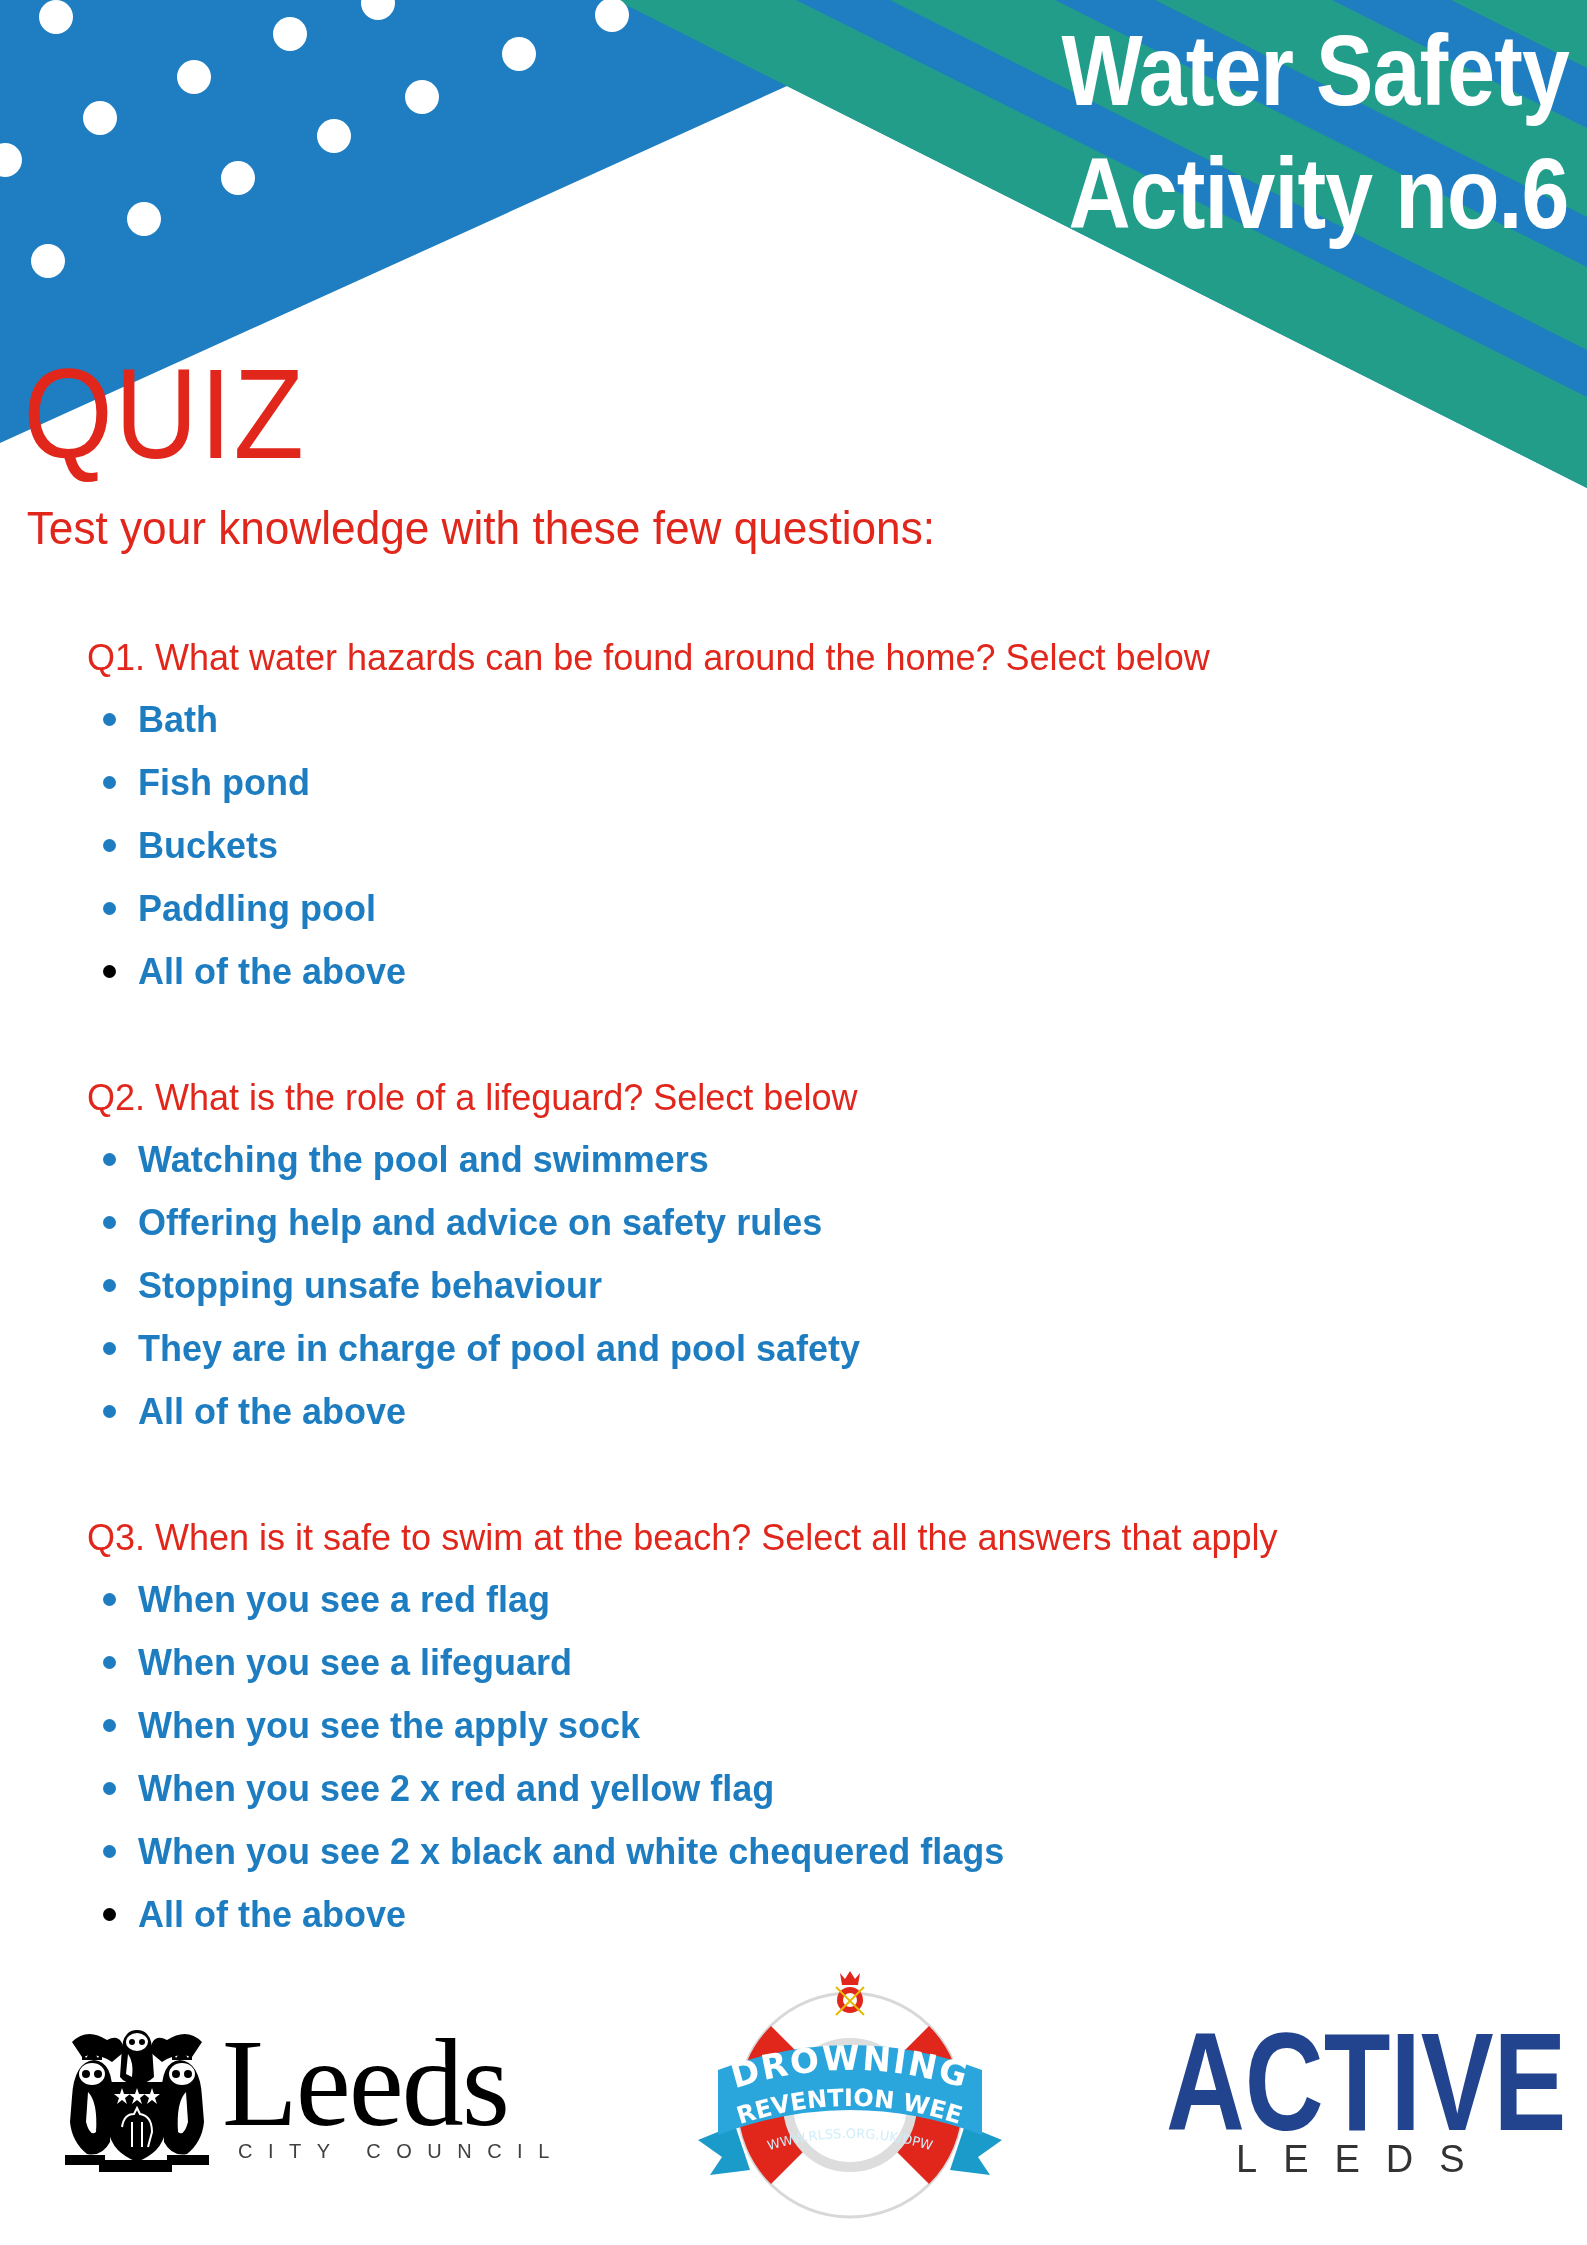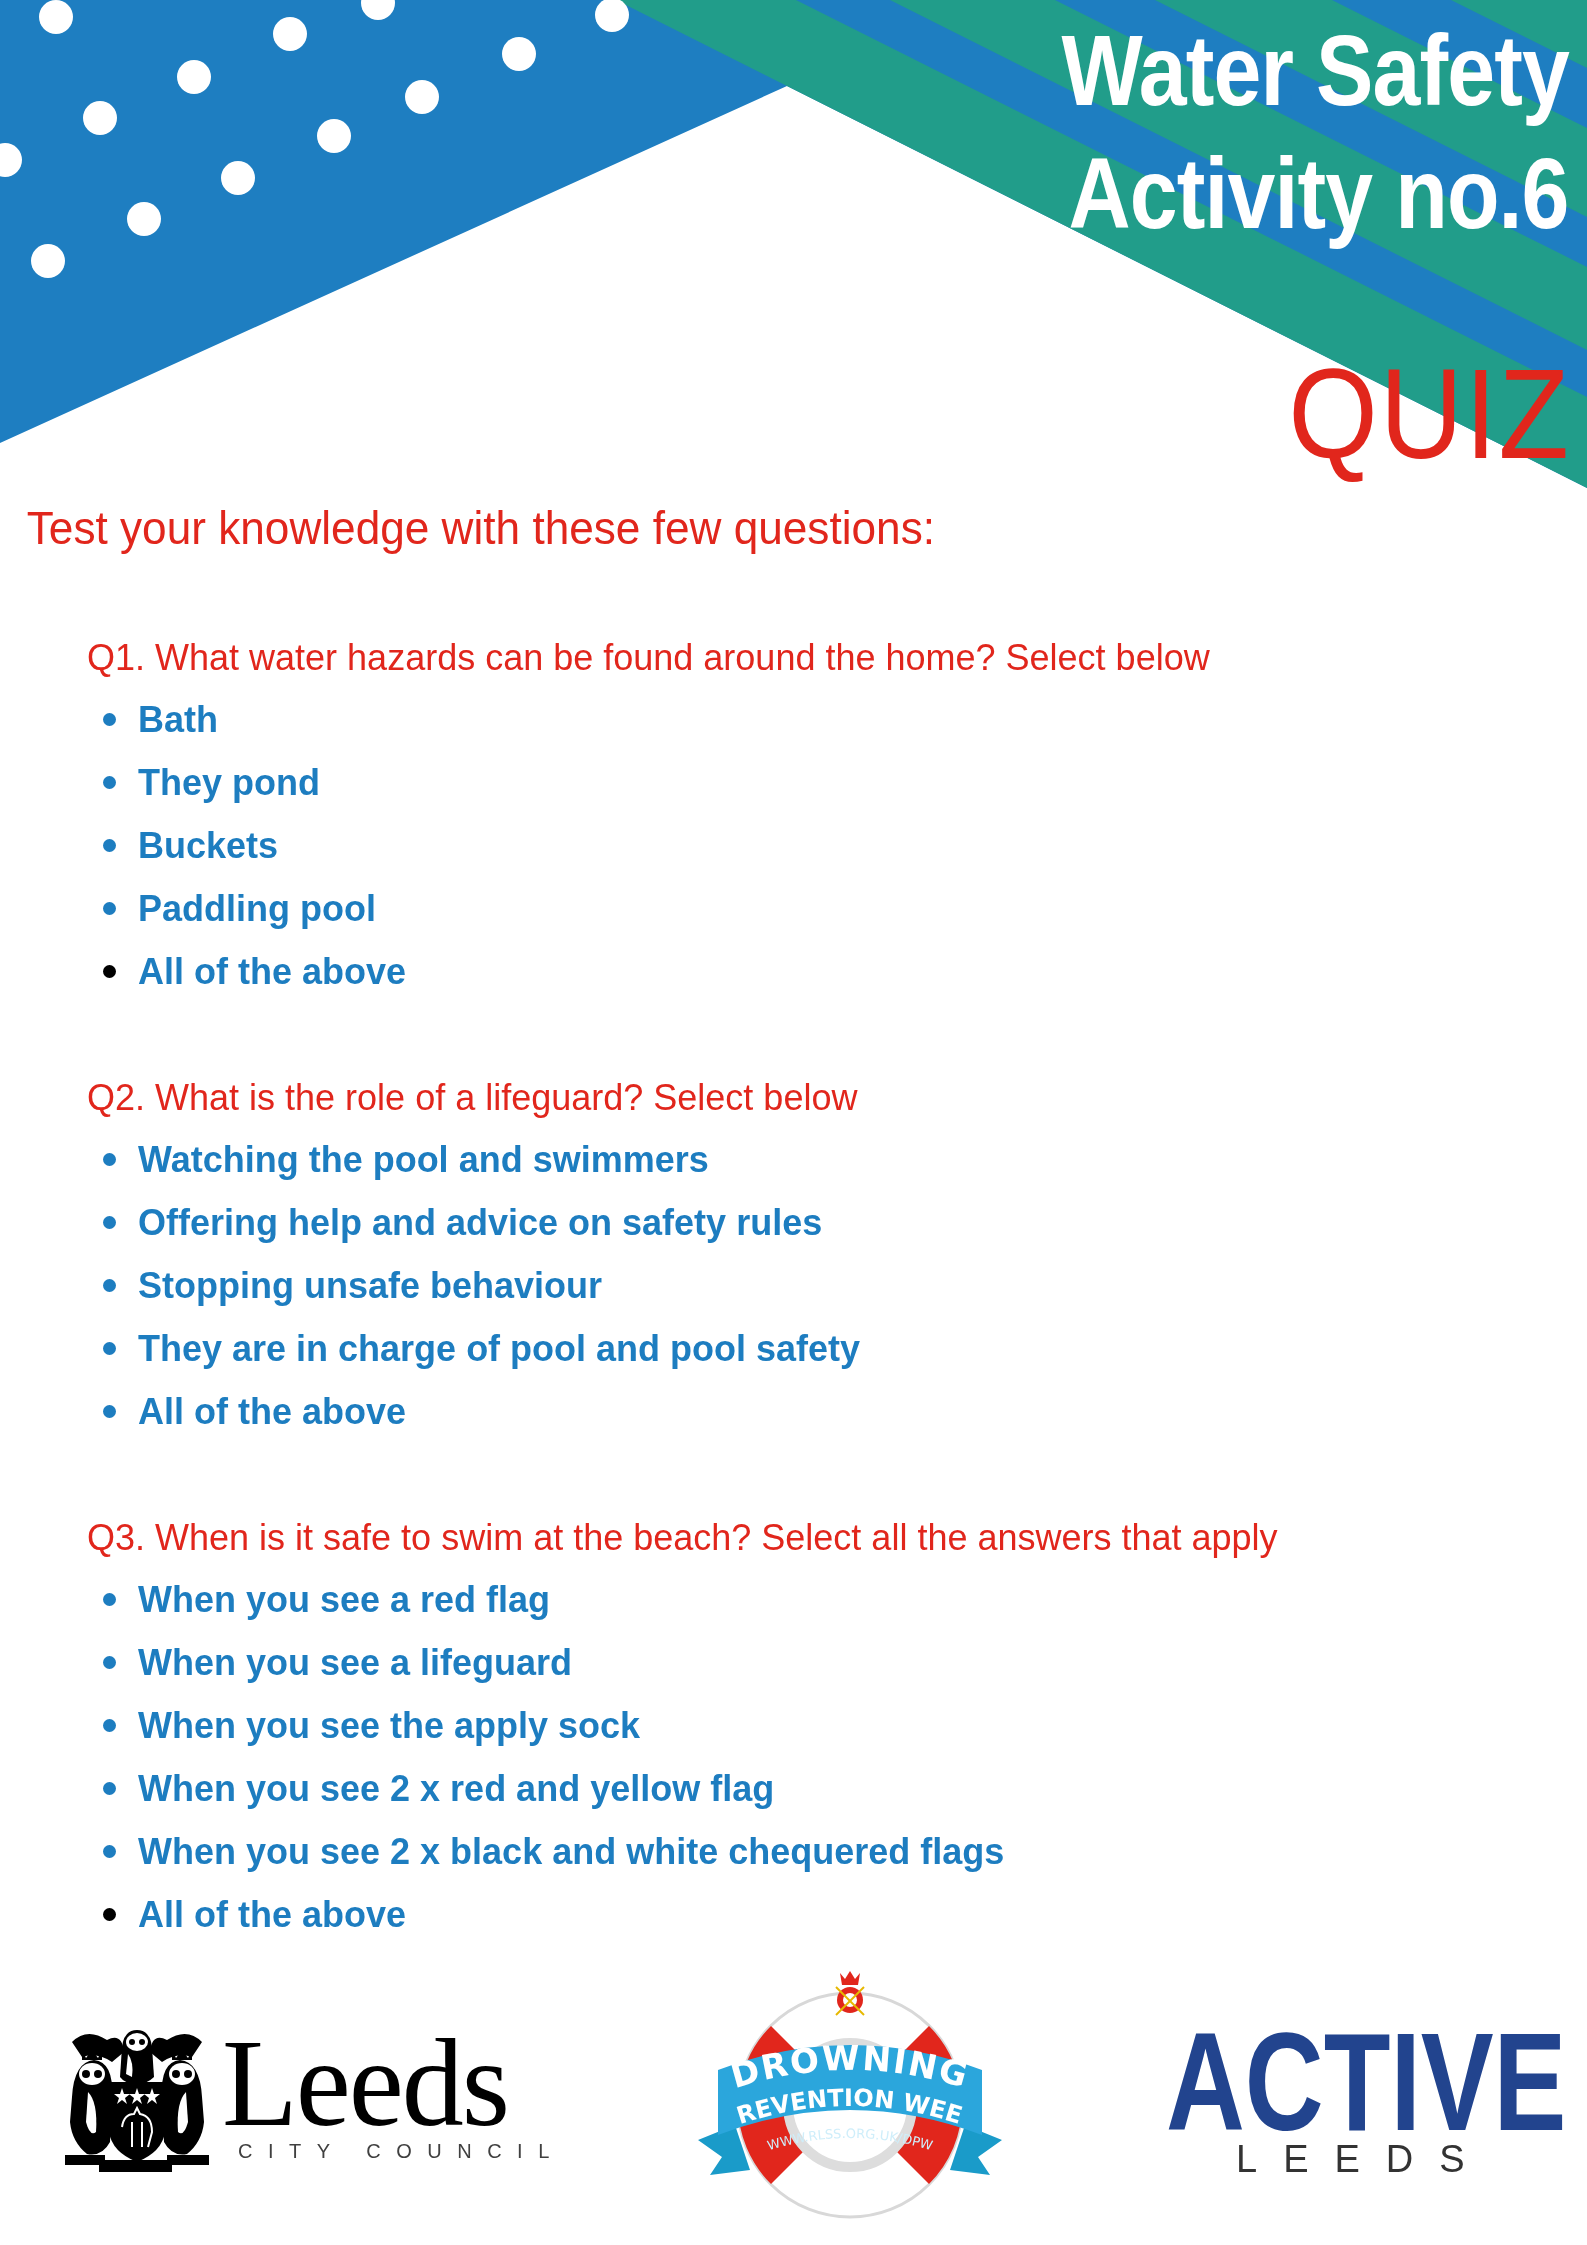--- a/index.html
+++ b/index.html
@@ -7,21 +7,21 @@
   .abs { position: absolute; }
   #bg-svg { position: absolute; left: 0; top: 0; width: 1587px; height: 500px; }
   .title-line {
     position: absolute; right: 18px; color: #ffffff;
     font-family: "Liberation Sans", sans-serif; font-weight: bold;
     font-size: 100px; line-height: 1; white-space: nowrap;
     transform-origin: right center; transform: scaleX(0.86);
     letter-spacing: -1px;
   }
   #quiz-title {
-    position: absolute; left: 0; width: 1587px; text-align: right;
+    position: absolute; left: 0; width: 1587px; text-align: left;
     top: 350px; font-size: 128px; line-height: 1;
     color: #e1261c; font-family: "Liberation Sans", sans-serif; font-weight: normal;
     letter-spacing: 2px;
   }
   #quiz-title span { display: inline-block; transform: scaleX(0.9); padding-left: 8px; }
   #subtitle {
     position: absolute; left: 0; width: 1587px; text-align: left;
     top: 503px; font-size: 46px; line-height: 1.1; color: #e1261c;
     white-space: nowrap;
   }
@@ -107,21 +107,21 @@
 <div class="question" style="top:636px;">
   <span>Q1. What water hazards can be found around the home? Select below</span>
 </div>
 <ul class="answers" style="top:688px;">
   <li class="answer">
       <span class="bullet"></span>
       <span class="label">Bath</span>
     </li>
   <li class="answer">
       <span class="bullet"></span>
-      <span class="label">They pond</span>
+      <span class="label">Fish pond</span>
     </li>
   <li class="answer">
       <span class="bullet"></span>
       <span class="label">Buckets</span>
     </li>
   <li class="answer">
       <span class="bullet"></span>
       <span class="label">Paddling pool</span>
     </li>
   <li class="answer">

